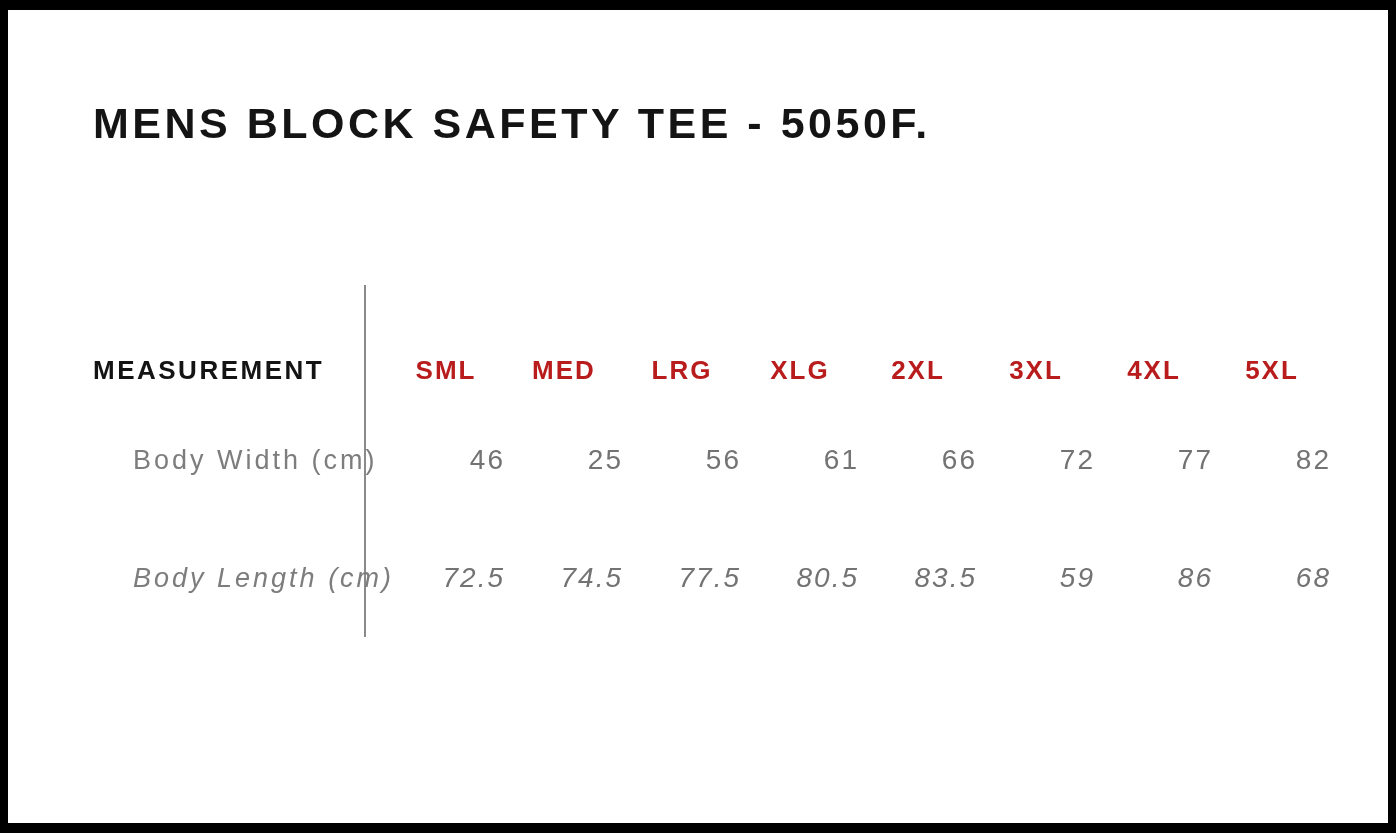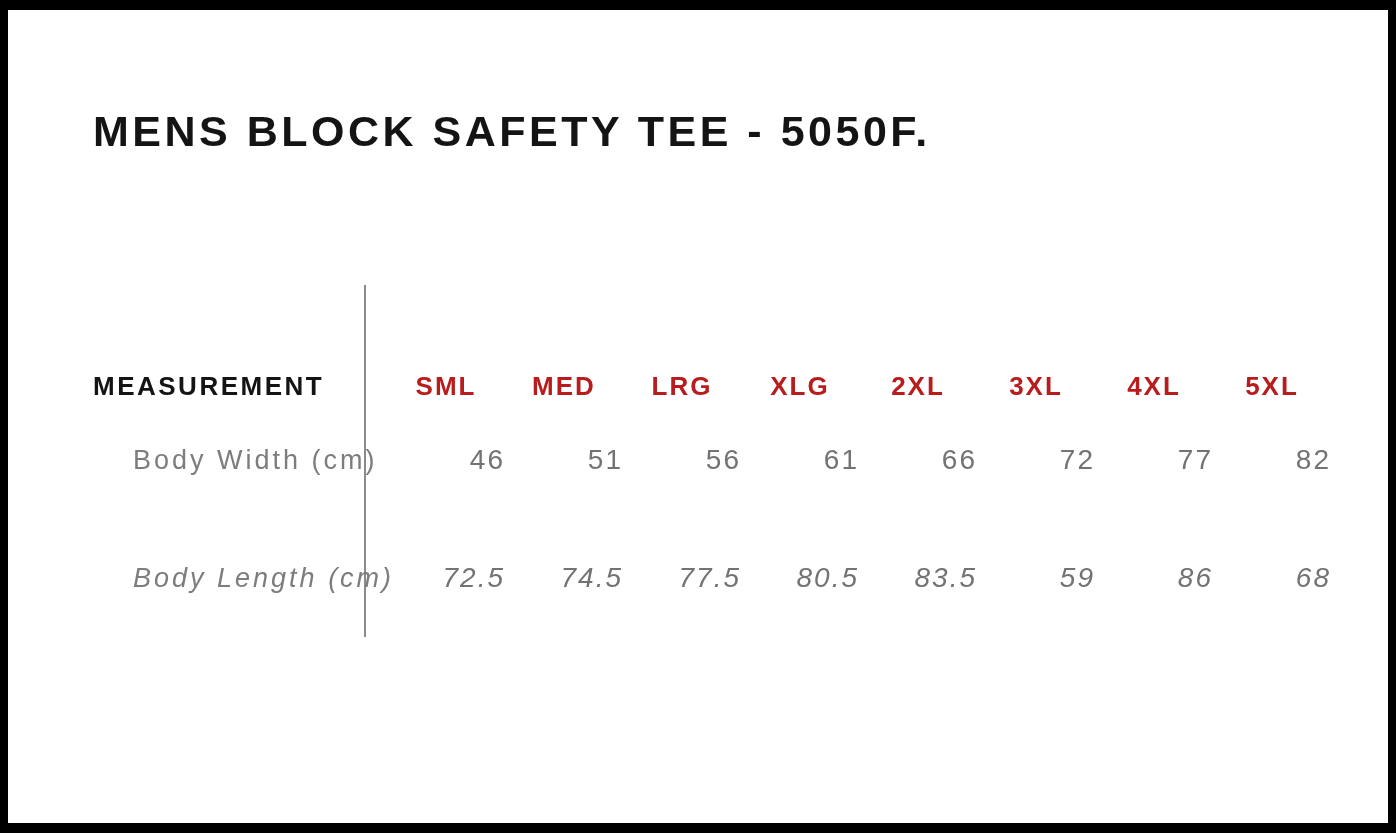--- a/index.html
+++ b/index.html
@@ -21,21 +21,21 @@
     background: #000000;
   }
   .frame-top    { left: 0; top: 0;    width: 100%; height: 10px; }
   .frame-bottom { left: 0; bottom: 0; width: 100%; height: 10px; }
   .frame-left   { left: 0;  top: 0; width: 8px; height: 100%; }
   .frame-right  { right: 0; top: 0; width: 8px; height: 100%; }
 
   .title {
     position: absolute;
     left: 93px;
-    top: 108px;
+    top: 100px;
     font-size: 43px;
     font-weight: 700;
     letter-spacing: 3.5px;
     color: #141414;
     white-space: nowrap;
     line-height: 1.1;
   }
 
   .divider {
     position: absolute;
@@ -49,21 +49,21 @@
   .trow {
     position: absolute;
     left: 8px;
     width: 1380px;
     height: 36px;
     display: grid;
     grid-template-columns: 379px repeat(8, 118px);
     align-items: center;
     white-space: nowrap;
   }
-  .header-row { top: 352px; margin-top: 16px; }
+  .header-row { top: 352px; }
   .data-row-0 { top: 442px; }
   .data-row-1 { top: 560px; font-style: italic; }
 
   .measurement-cell {
     padding-left: 85px;
     font-size: 26px;
     font-weight: 700;
     letter-spacing: 2.5px;
     color: #141414;
   }
@@ -123,21 +123,21 @@
     <div class="size-cell">XLG</div>
     <div class="size-cell">2XL</div>
     <div class="size-cell">3XL</div>
     <div class="size-cell">4XL</div>
     <div class="size-cell">5XL</div>
   </div>
 
   <div class="trow data-row-0">
     <div class="row-label">Body Width (cm)</div>
     <div class="value-cell">46</div>
-    <div class="value-cell">51</div>
+    <div class="value-cell">25</div>
     <div class="value-cell">56</div>
     <div class="value-cell">61</div>
     <div class="value-cell">66</div>
     <div class="value-cell">72</div>
     <div class="value-cell">77</div>
     <div class="value-cell">82</div>
   </div>
 
   <div class="trow data-row-1">
     <div class="row-label">Body Length (cm)</div>

